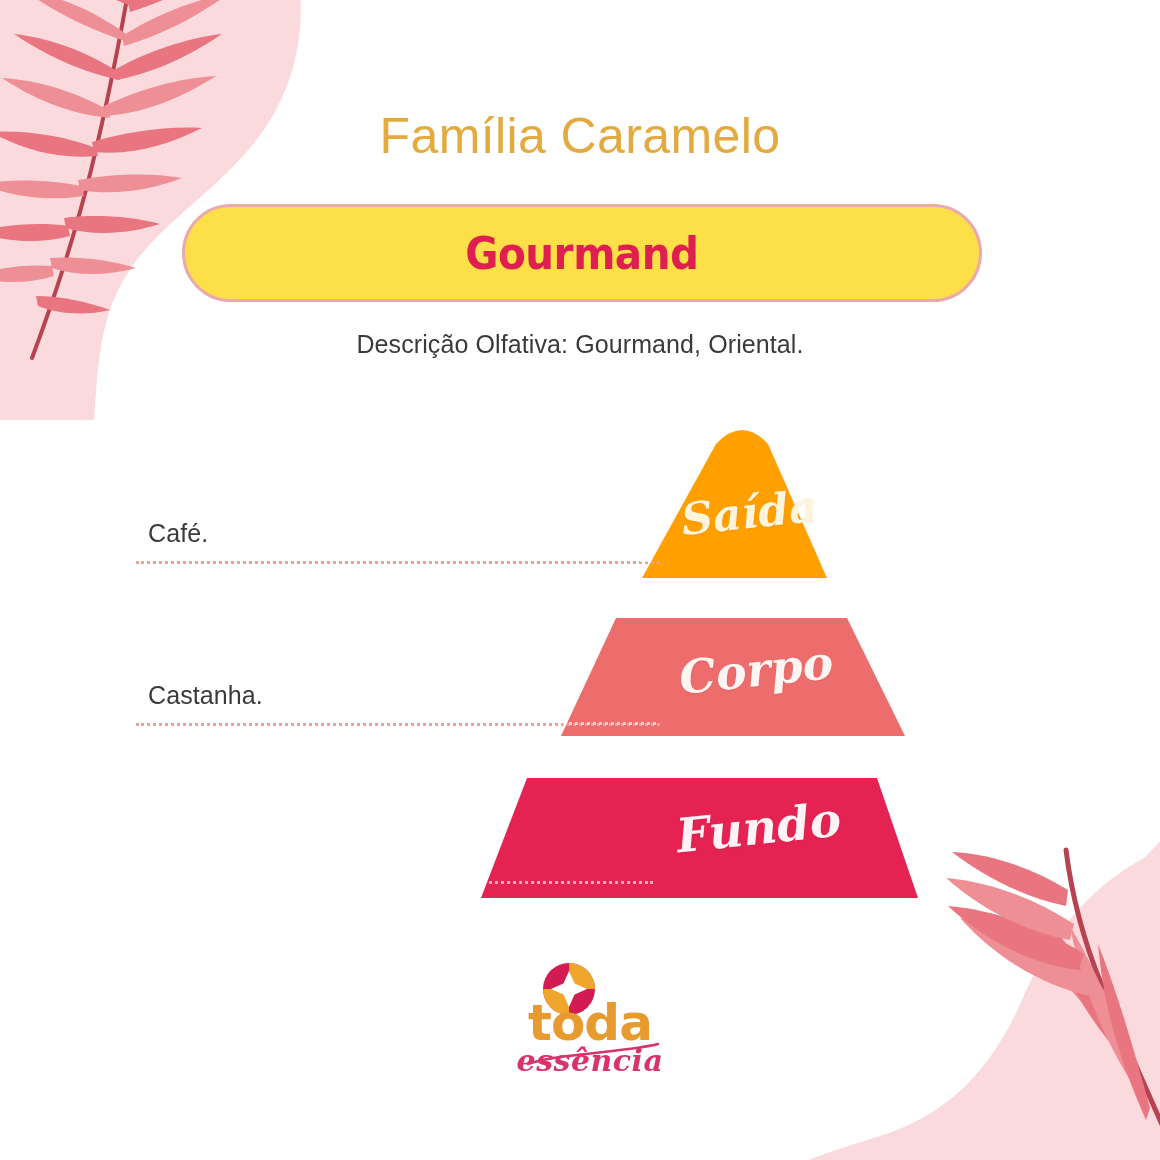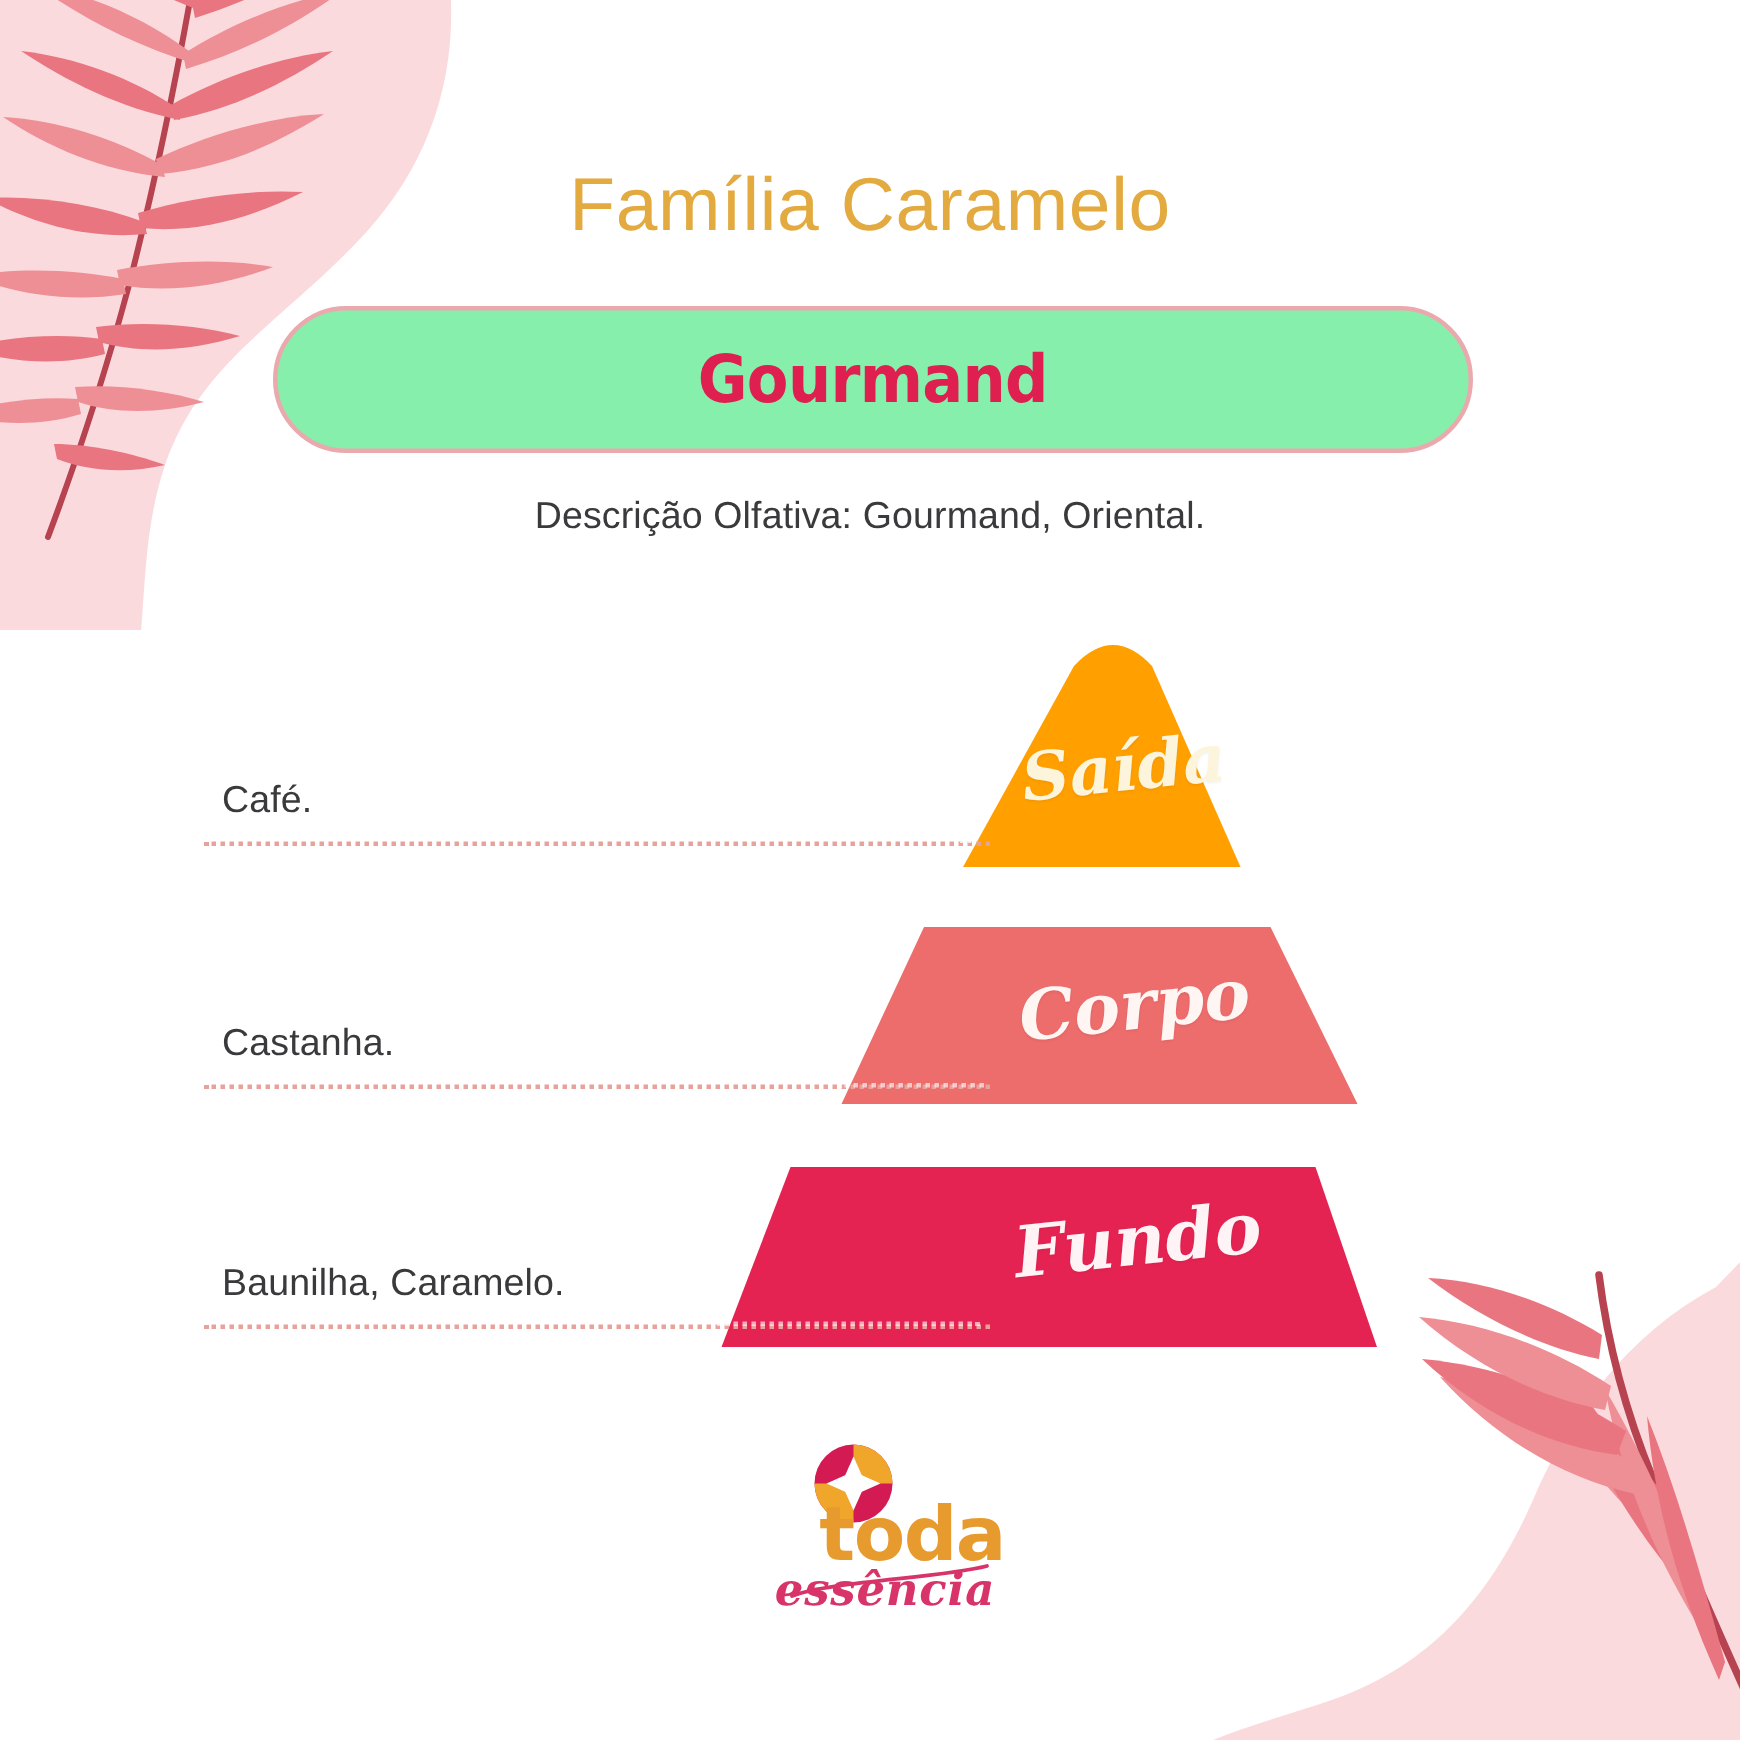--- a/index.html
+++ b/index.html
@@ -27,21 +27,21 @@
     font-weight:400;
     letter-spacing:.4px;
     color:#E3AA3F;
     line-height:1.05;
   }
   .pill{
     position:absolute;left:182px;top:204px;
     width:800px;height:98px;
     border:3px solid #EAAAAD;
     border-radius:49px;
-    background:#86efac;
+    background:#fde047;
     box-sizing:border-box;
     display:flex;align-items:center;justify-content:center;text-align:center;
   }
   .pill-label{
     font-family:"DejaVu Sans","Liberation Sans",sans-serif;
     font-size:44px;
     font-weight:700;
     color:#DE1F4F;
     letter-spacing:-0.5px;
     transform:scaleX(.92);
@@ -96,21 +96,21 @@
   }
   .cap-saida{left:681px;top:487px;font-size:44px;}
   .cap-corpo{left:679px;top:643px;font-size:46px;color:#FFF6F3;}
   .cap-fundo{left:676px;top:800px;font-size:47px;color:#FFF3F6;}
 
   
   .logo{position:absolute;left:510px;top:962px;width:160px;height:118px;}
   .logo-emblem{position:absolute;left:32px;top:0;width:54px;height:54px;}
   .logo-word{
     position:absolute;left:0;top:36px;width:160px;
-    text-align:right;
+    text-align:center;
     font-family:"DejaVu Sans","Liberation Sans",sans-serif;
     font-size:50px;font-weight:700;
     color:#E79B2E;
     letter-spacing:-1px;
     line-height:1;
   }
   .logo-script{
     position:absolute;left:0;top:84px;width:160px;
     text-align:center;
     font-family:"DejaVu Serif","Liberation Serif",serif;
@@ -193,24 +193,20 @@
   <div class="tier-cap cap-fundo">Fundo</div>
 
   <div class="note-row row-2">
     <div class="note-text">Castanha.</div>
     <div class="note-line" style="width:524px;"></div>
   </div>
   <div class="note-row row-1">
     <div class="note-text">Café.</div>
     <div class="note-line" style="width:524px;"></div>
   </div>
-  <div class="note-row row-3">
-    <div class="note-text">Baunilha, Caramelo.</div>
-    <div class="note-line" style="width:524px;"></div>
-  </div>
 
   <div class="note-line-over over-1"></div>
   <div class="note-line-over over-2"></div>
   <div class="note-line-over over-3"></div>
 
   <div class="logo">
     <svg class="logo-emblem" viewBox="0 0 54 54">
       <circle cx="27" cy="27" r="26" fill="#D31A52"></circle>
       <path d="M27,1 A26,26 0 0,1 53,27 L27,27 Z" fill="#F0A52B"></path>
       <path d="M27,53 A26,26 0 0,1 1,27 L27,27 Z" fill="#F0A52B"></path>

